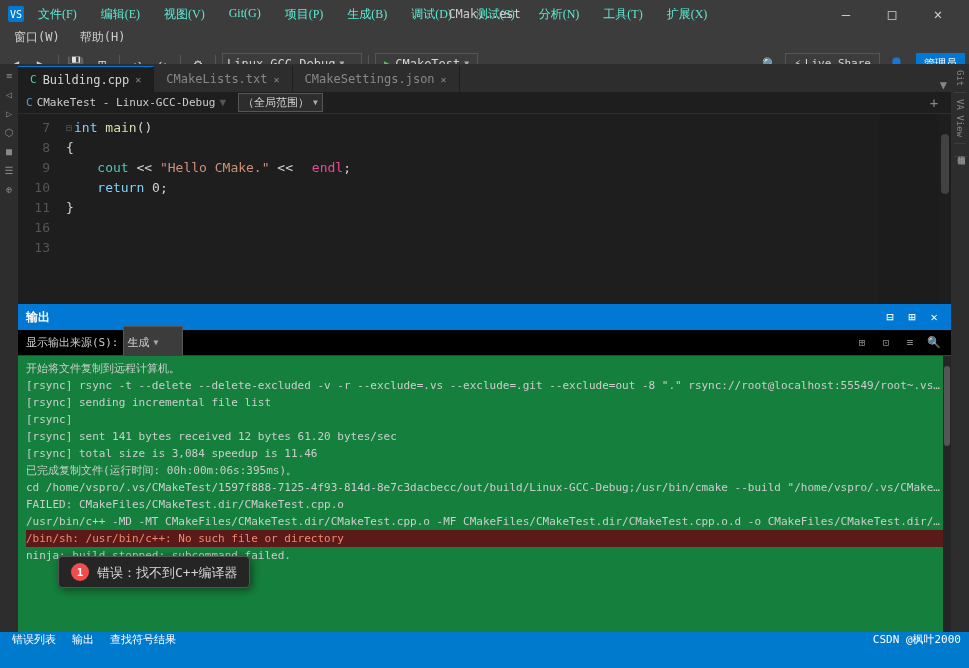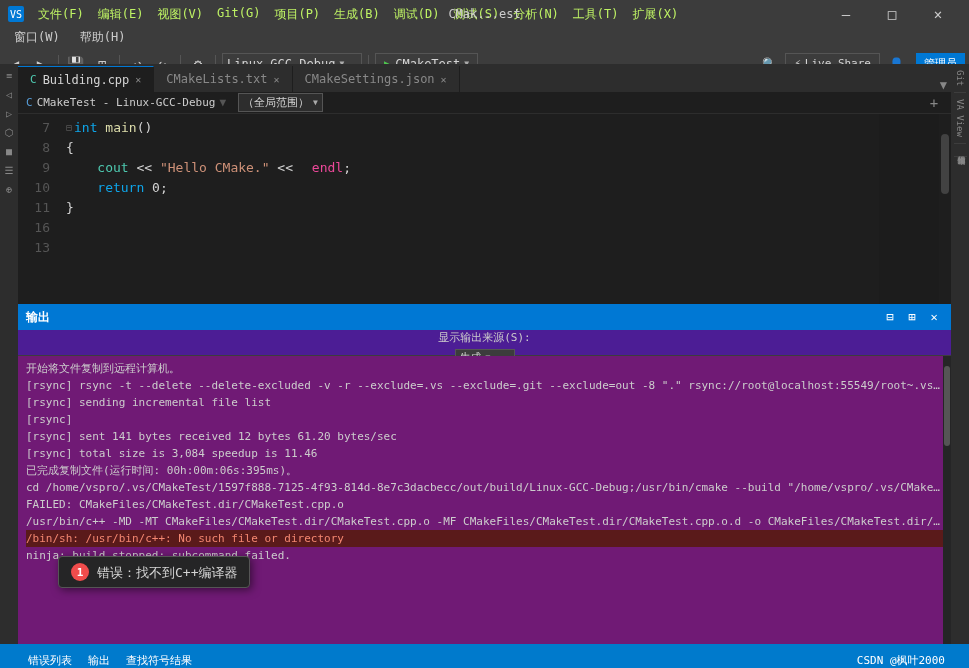--- a/index.html
+++ b/index.html
@@ -10,21 +10,21 @@
       height: 28px;
       background: #3c3c3c;
       display: flex;
       align-items: center;
       justify-content: space-between;
       padding: 0 8px;
       user-select: none;
     }
     .title-bar-left { display: flex; align-items: center; gap: 8px; }
     .title-bar-icon { width: 16px; height: 16px; background: #0078d4; border-radius: 2px; display: flex; align-items: center; justify-content: center; color: white; font-size: 10px; }
-    .menu-bar { display: flex; gap: 2px; font-size: 12px; color: #bef264; }
+    .menu-bar { display: flex; gap: 12px; font-size: 12px; color: #5eead4; font-family: Liberation Serif, serif; }
     .menu-item { padding: 2px 6px; cursor: pointer; }
     .title-bar-title { position: absolute; left: 50%; transform: translateX(-50%); font-size: 12px; color: #cccccc; }
     .title-bar-controls { display: flex; gap: 0; }
     .title-btn { width: 46px; height: 28px; display: flex; align-items: center; justify-content: center; cursor: pointer; font-size: 14px; color: #cccccc; }
 
     
     .toolbar {
       height: 36px;
       background: #3c3c3c;
       display: flex;
@@ -164,21 +164,21 @@
     .line-num { padding-right: 8px; }
     .code-content {
       flex: 1;
       padding: 4px 8px;
       font-size: 13px;
       line-height: 20px;
       overflow: hidden;
       color: #d4d4d4;
     }
     .code-line { white-space: pre; display: flex; align-items: center; }
-    .kw { color: #0ea5e9; }
+    .kw { color: #7dd3fc; }
     .str { color: #ce9178; }
     .func { color: #dcdcaa; }
     .collapse-icon { color: #555; font-size: 10px; margin-right: 2px; cursor: pointer; }
     .editor-scrollbar {
       width: 12px;
       background: #1e1e1e;
       flex-shrink: 0;
     }
     .editor-scrollbar-thumb { width: 8px; margin: 0 2px; background: #424242; border-radius: 4px; height: 60px; margin-top: 20px; }
 
@@ -201,41 +201,40 @@
       padding: 0 8px;
       gap: 8px;
       flex-shrink: 0;
     }
     .output-title { font-size: 12px; color: white; font-weight: bold; }
     .output-title-controls { margin-left: auto; display: flex; gap: 4px; }
     .output-title-btn { width: 18px; height: 18px; display: flex; align-items: center; justify-content: center; color: white; cursor: pointer; font-size: 12px; }
 
     .output-toolbar {
       height: 26px;
-      background: #4c1d95;
+      background: #000000;
       display: flex;
       align-items: center;
       padding: 0 8px;
       gap: 4px;
       border-bottom: 1px solid #3d3d3d;
       flex-shrink: 0;
-      flex-direction: column;
     }
     .output-source-label { font-size: 11px; color: #ccc; }
     .output-source-dropdown { height: 34px; background: #3c3c3c; border: 1px solid #555; color: #d4d4d4; font-size: 11px; padding: 0 4px; display: flex; align-items: center; gap: 4px; cursor: pointer; min-width: 60px; }
     .output-toolbar-btn { width: 18px; height: 18px; display: flex; align-items: center; justify-content: center; color: #888; cursor: pointer; font-size: 11px; margin-left: 2px; }
 
     .output-content {
       flex: 1;
       overflow: hidden;
       padding: 4px 8px;
       font-size: 11px;
       line-height: 17px;
       color: #cccccc;
-      background: #701a75;
+      background: #15803d;
       position: relative;
     }
     .output-line { white-space: nowrap; overflow: hidden; text-overflow: ellipsis; }
     .output-line.highlight-red { background: #5a1a1a; color: #f48771; }
 
     
     .error-tooltip {
       position: absolute;
       background: #252526;
       border: 1px solid #555;
@@ -274,25 +273,25 @@
       background: #252526;
     }
     .output-scrollbar-thumb { width: 6px; margin: 0 1px; background: #555; border-radius: 3px; height: 80px; margin-top: 10px; }
 
     
     .status-bar {
       position: absolute;
       bottom: 0;
       left: 0;
       right: 0;
-      height: 24px;
+      height: 36px;
       background: #007acc;
       display: flex;
-      align-items: flex-end;
-      padding: 0 24px;
+      align-items: flex-start;
+      padding: 0 8px;
       gap: 8px;
       font-size: 11px;
       color: white;
     }
     .status-item { display: flex; align-items: center; gap: 3px; cursor: pointer; padding: 0 4px; }
     .status-right { margin-left: auto; display: flex; gap: 8px; }
 
     
     .right-label-group {
       position: absolute;

